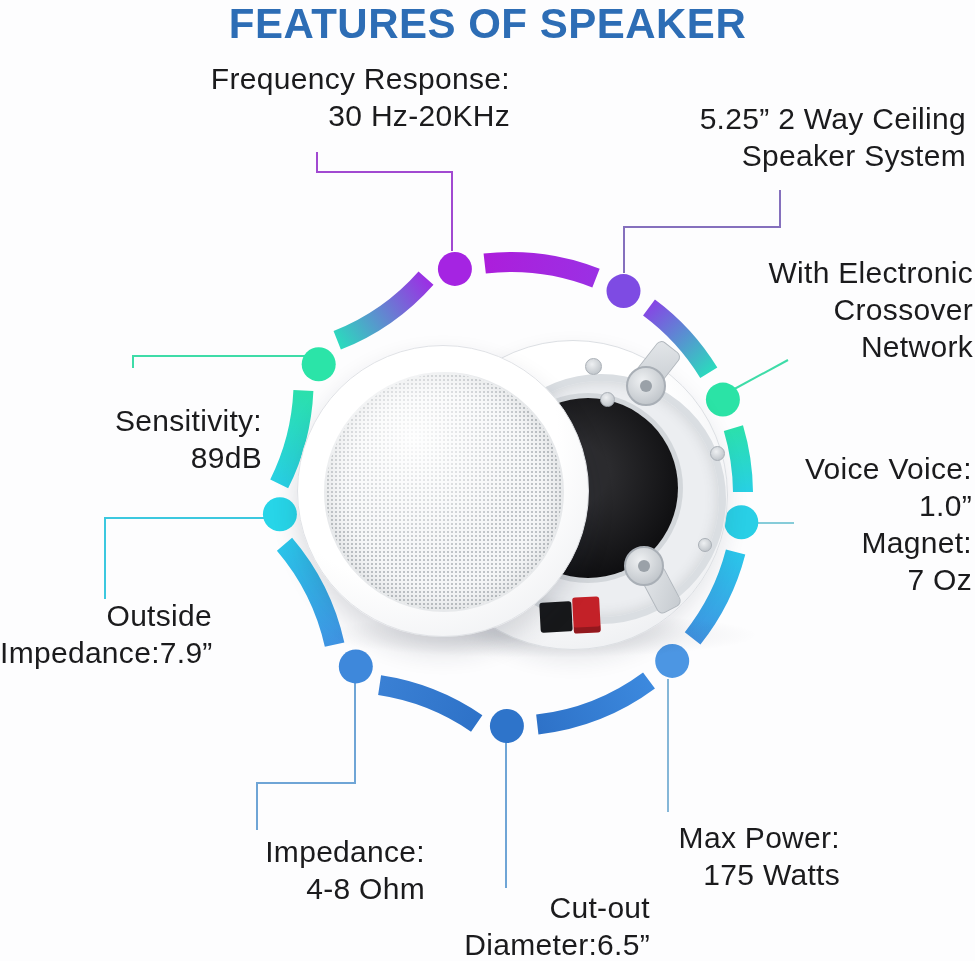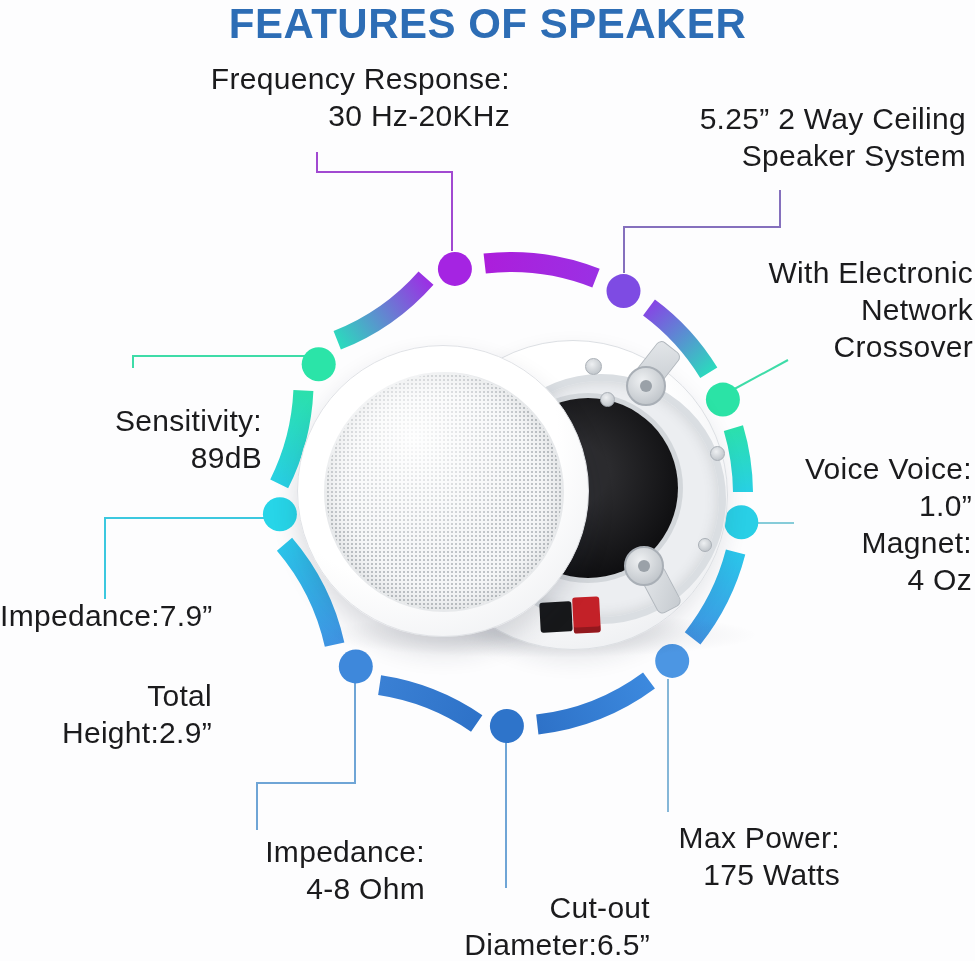--- a/index.html
+++ b/index.html
@@ -215,44 +215,41 @@
     <div>30 Hz-20KHz</div>
   </div>
 
   <div class="callout c-system">
     <div>5.25” 2 Way Ceiling</div>
     <div>Speaker System</div>
   </div>
 
   <div class="callout c-crossover">
     <div>With Electronic</div>
+    <div>Crossover</div>
     <div>Network</div>
-    <div>Crossover</div>
   </div>
 
   <div class="callout c-voice">
     <div>Voice Voice:</div>
     <div>1.0”</div>
     <div>Magnet:</div>
-    <div>4 Oz</div>
+    <div>7 Oz</div>
   </div>
 
   <div class="callout c-sensitivity">
     <div>Sensitivity:</div>
     <div>89dB</div>
   </div>
 
   <div class="callout c-outside">
+    <div>Outside</div>
     <div>Impedance:7.9”</div>
   </div>
 
-  <div class="callout c-total">
-    <div>Total</div>
-    <div>Height:2.9”</div>
-  </div>
 
 
   <div class="callout c-impedance">
     <div>Impedance:</div>
     <div>4-8 Ohm</div>
   </div>
 
   <div class="callout c-cutout">
     <div>Cut-out</div>
     <div>Diameter:6.5”</div>

